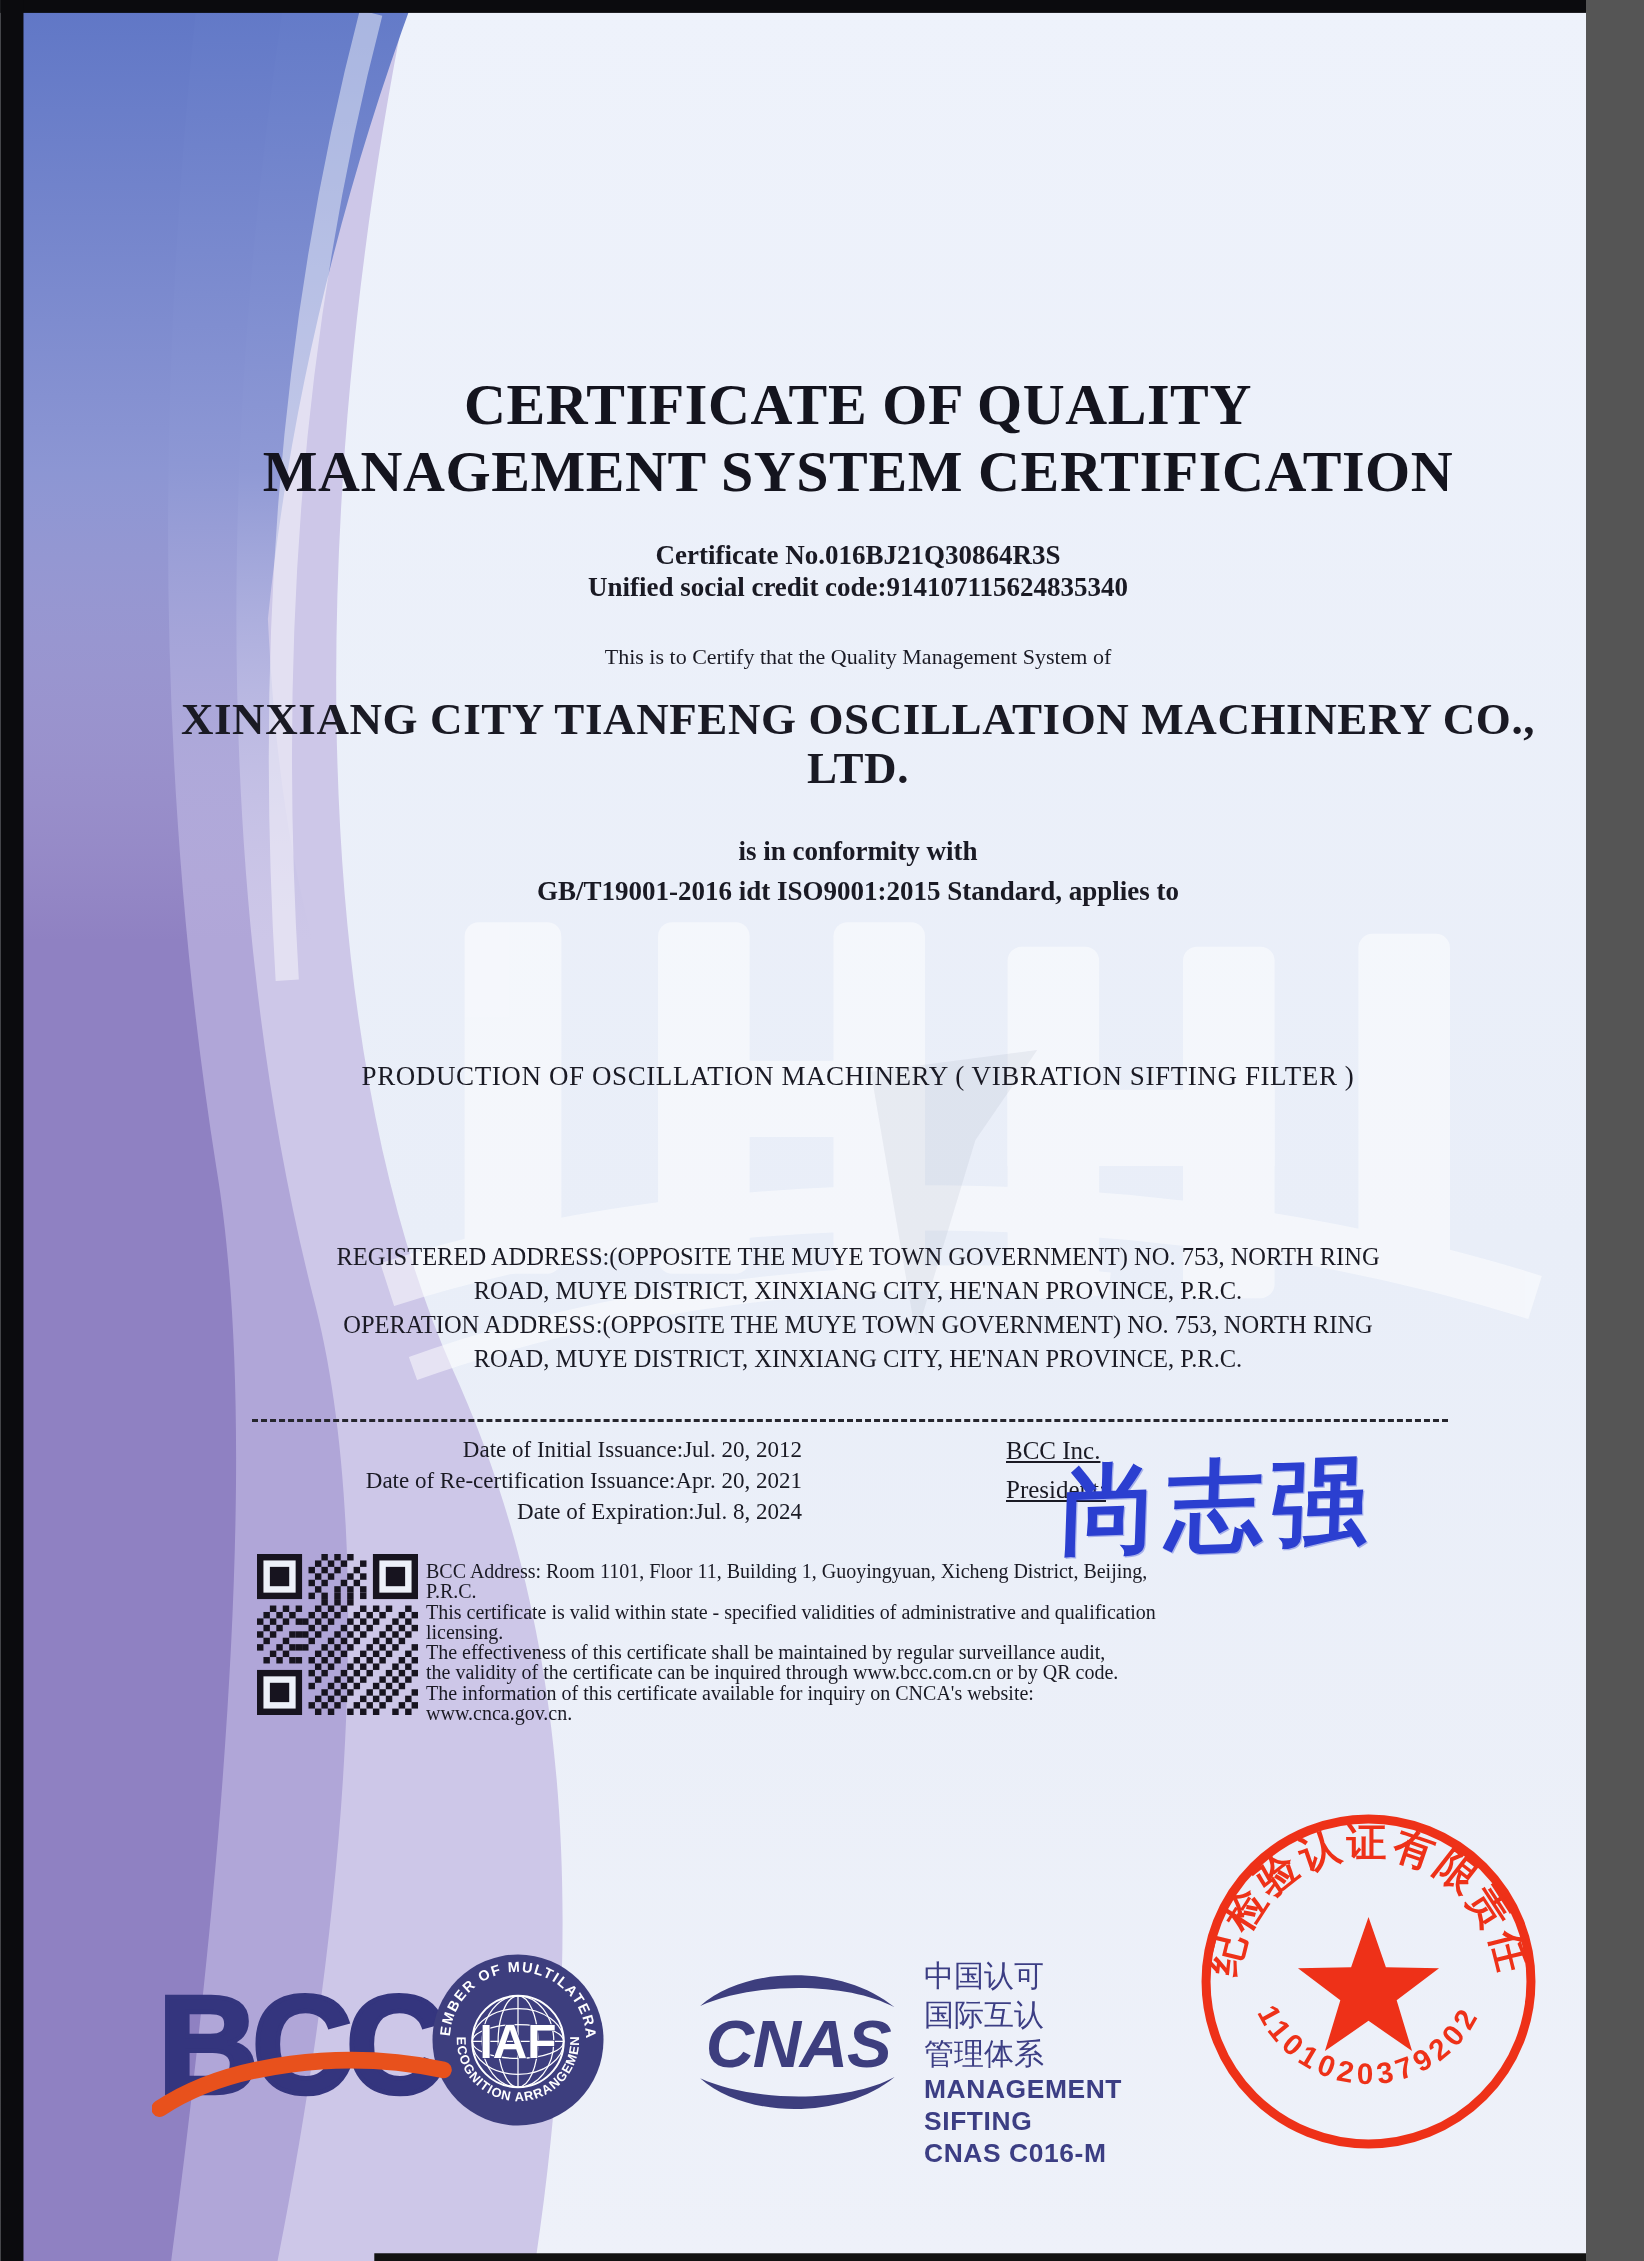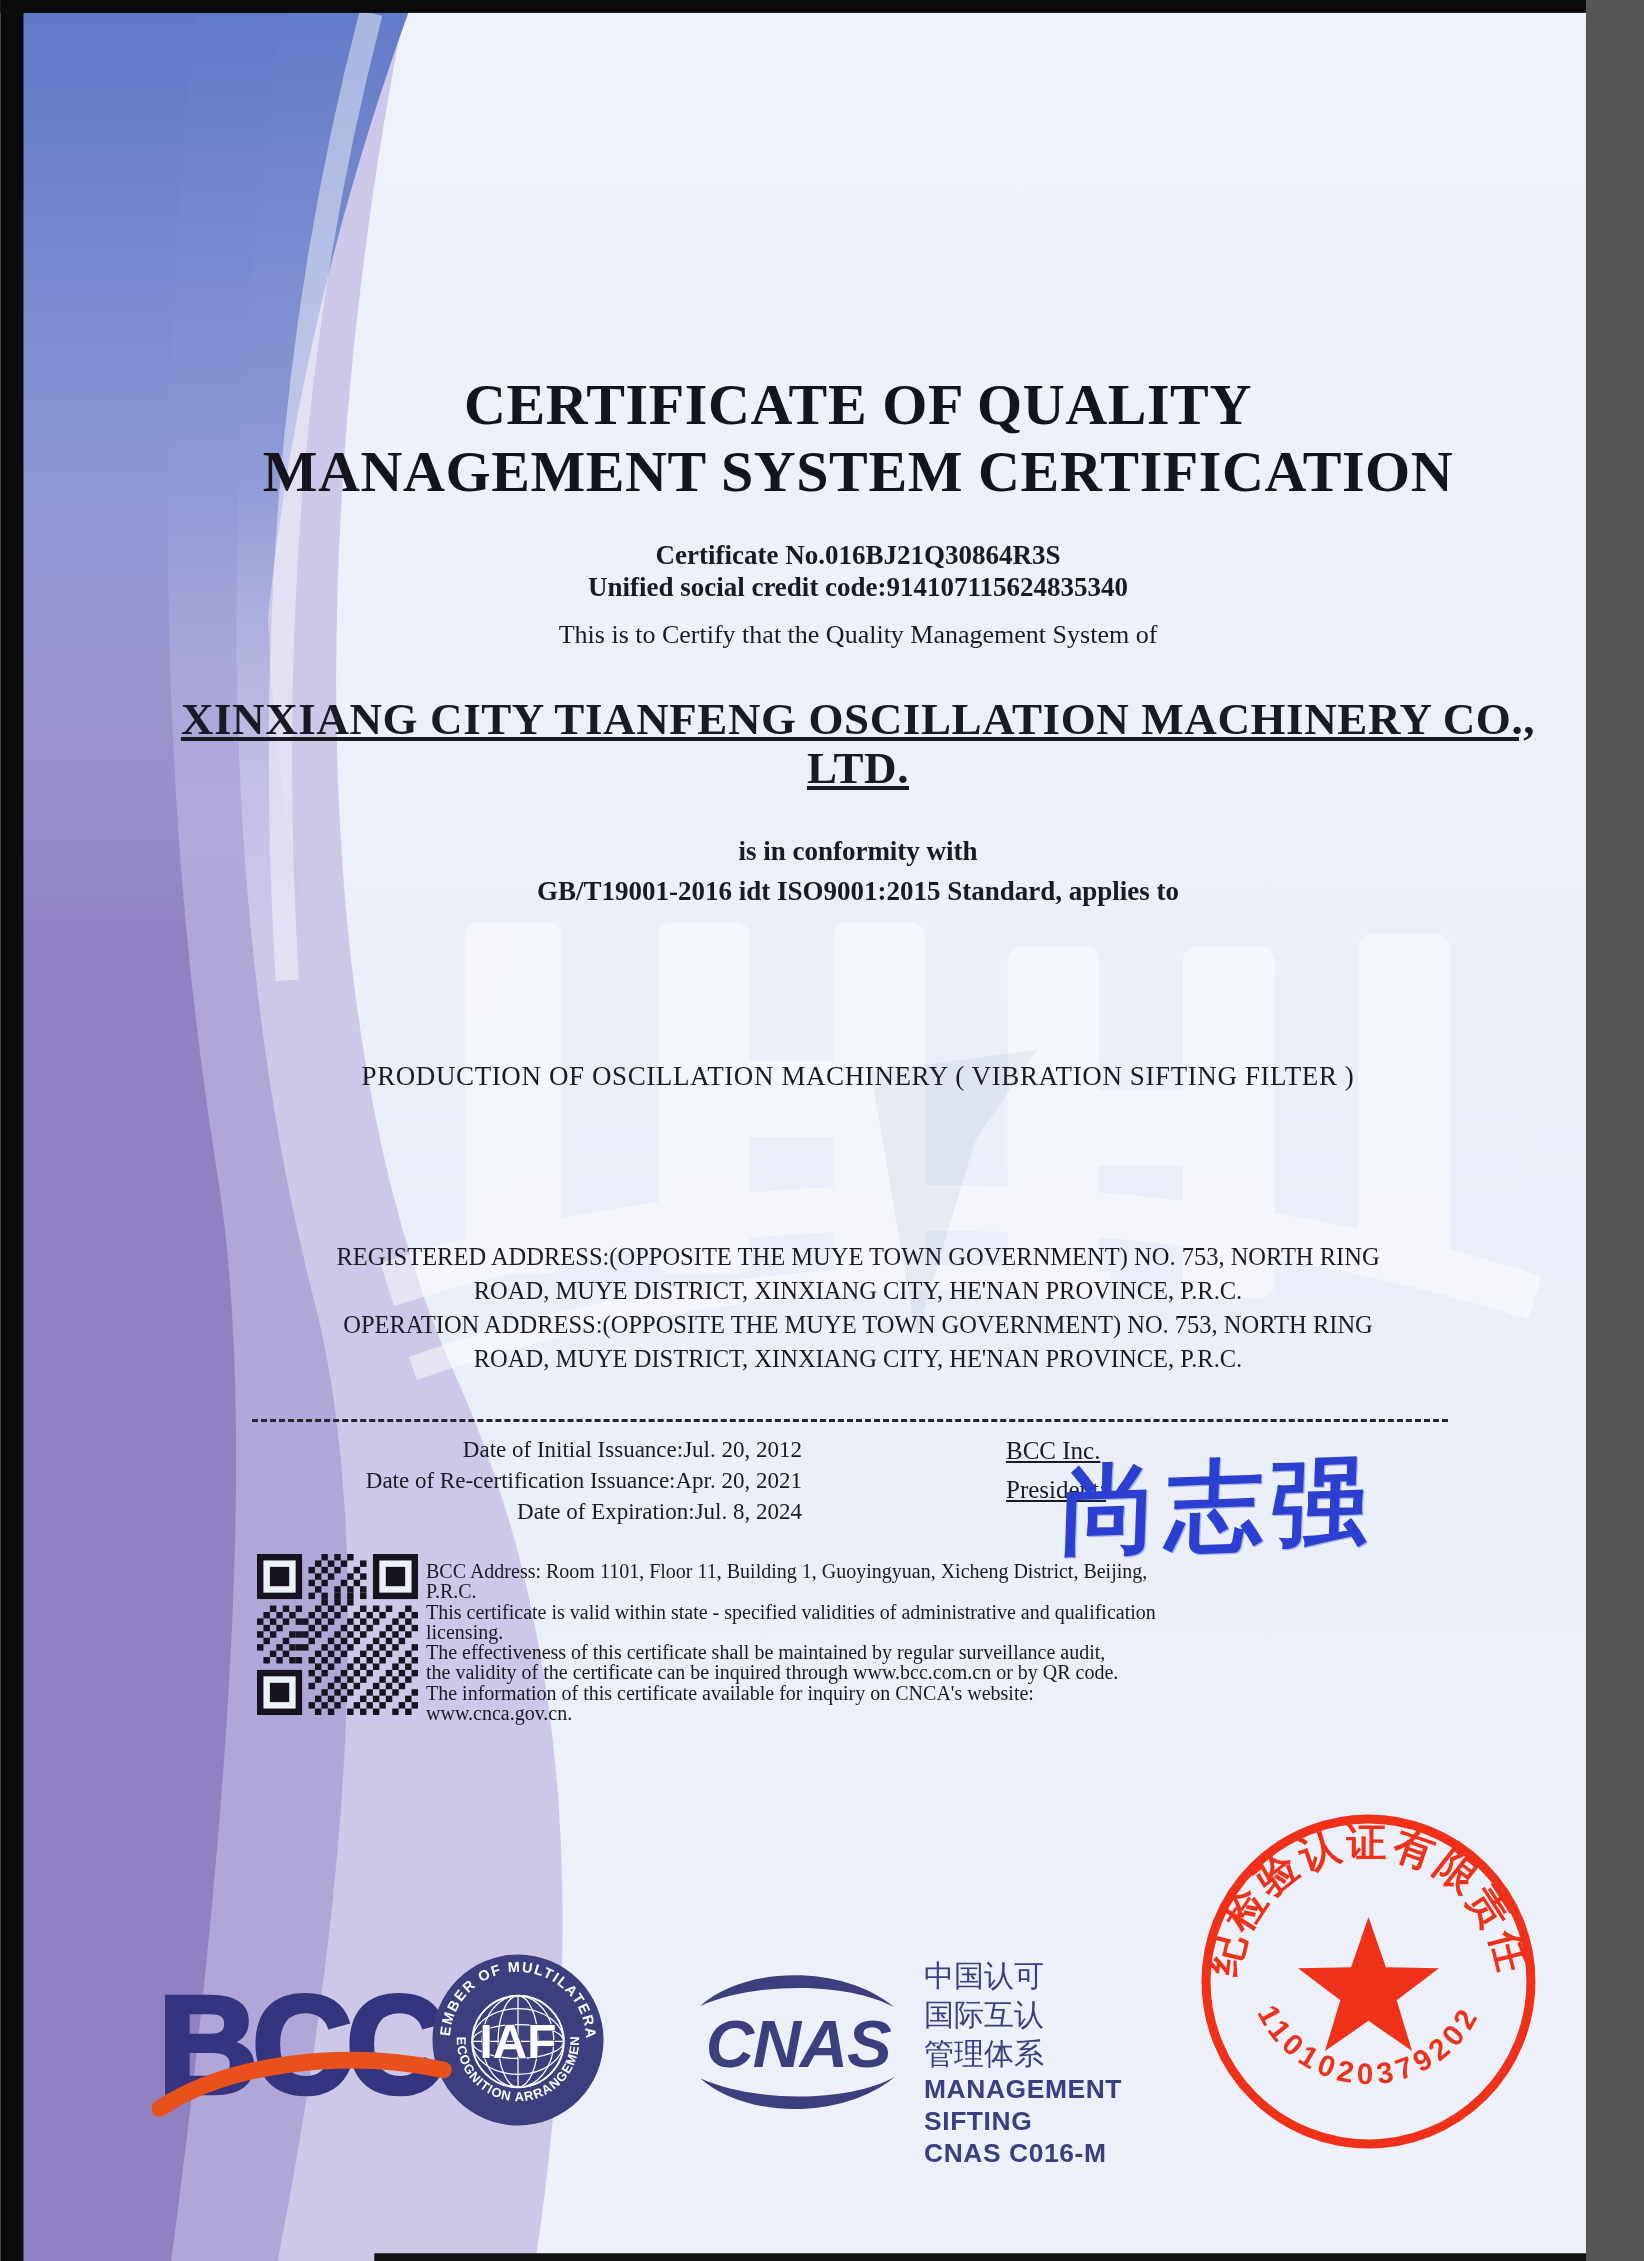--- a/index.html
+++ b/index.html
@@ -10,21 +10,21 @@
     overflow:hidden;
     font-family:"Liberation Serif", serif;
     color:#1a1a24;
   }
   .abs{position:absolute;}
   .bgsvg{left:0;top:0;z-index:0;}
   .txt{z-index:2;}
   .center-col{left:71px;width:1574px;text-align:center;}
   .title{font-size:58px;font-weight:bold;letter-spacing:0.6px;line-height:67px;color:#14141e;}
   .certno{font-size:27px;font-weight:bold;line-height:32px;}
-  .certify{font-size:26px;}
+  .certify{font-size:22px;margin-top:24px;}
   .company{font-size:45px;font-weight:bold;line-height:49px;letter-spacing:0.6px;}
   .conform{font-size:27px;line-height:40px;font-weight:bold;}
   .scope{font-size:27px;letter-spacing:0.6px;}
   .addr{font-size:24.5px;line-height:34px;font-weight:500;}
   .sep{left:252px;top:1419px;width:1196px;border-top:3.2px dashed #26262e;z-index:2;}
   .dates{left:193px;top:1434px;width:609px;text-align:right;font-size:23px;line-height:31px;}
   .issuer{font-size:25px;line-height:28px;text-decoration:underline;}
   .signature{
     left:1061px;top:1441px;width:387px;
     font-size:97px;letter-spacing:7.7px;font-weight:bold;
@@ -104,21 +104,21 @@
     <div>MANAGEMENT SYSTEM CERTIFICATION</div>
   </div>
 
   <div class="abs txt center-col certno" style="top:539px;">
     <div>Certificate No.016BJ21Q30864R3S</div>
     <div>Unified social credit code:914107115624835340</div>
   </div>
 
   <div class="abs txt center-col certify" style="top:620px;">This is to Certify that the Quality Management System of</div>
 
-  <div class="abs txt center-col company" style="top:695px;text-decoration:underline;">
+  <div class="abs txt center-col company" style="top:695px;">
     <div>XINXIANG CITY TIANFENG OSCILLATION MACHINERY CO.,</div>
     <div>LTD.</div>
   </div>
 
   <div class="abs txt center-col conform" style="top:831px;">
     <div>is in conformity with</div>
     <div>GB/T19001-2016 idt ISO9001:2015 Standard, applies to</div>
   </div>
 
   <div class="abs txt center-col scope" style="top:1061px;">PRODUCTION OF OSCILLATION MACHINERY ( VIBRATION SIFTING FILTER )</div>

